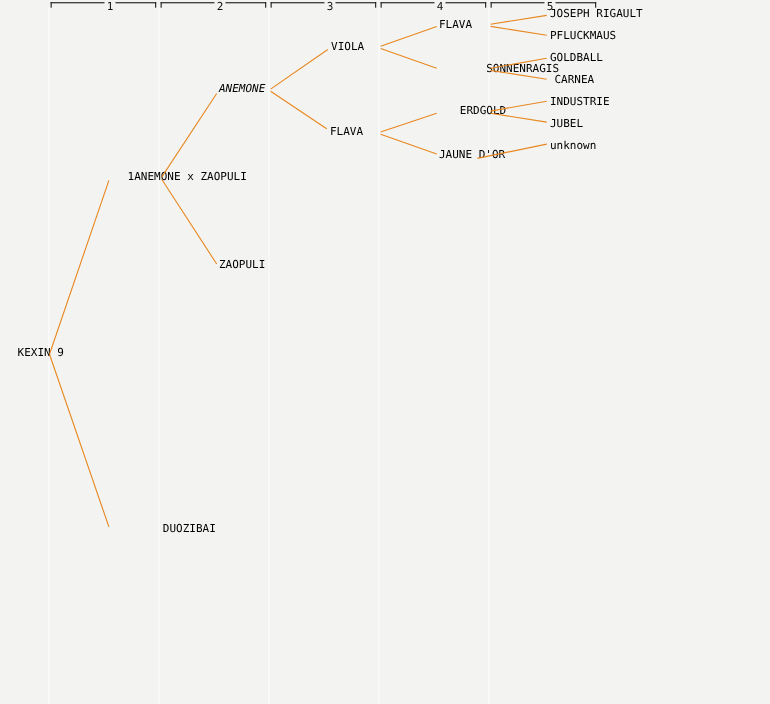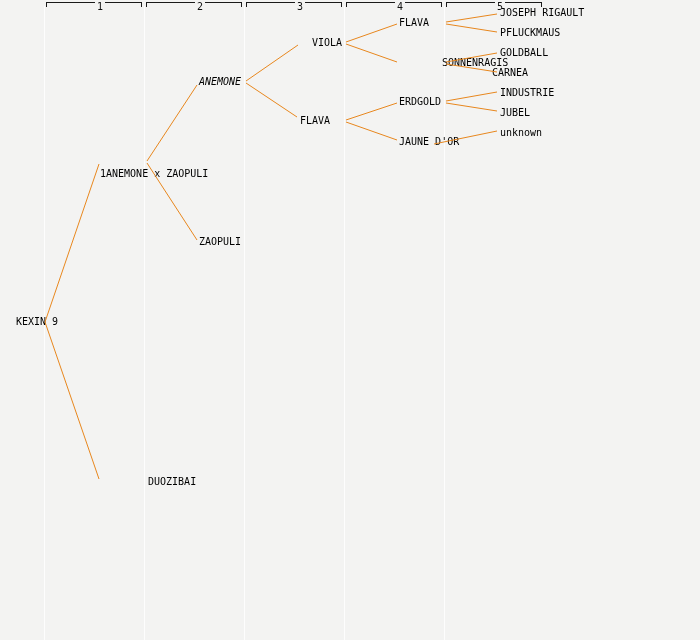--- a/index.html
+++ b/index.html
@@ -44,34 +44,34 @@
       <span class="gen-num" style="left: 200px;">2</span>
       <div class="gen-box" style="left: 246px; width: 96px; border-color: rgb(26, 26, 26);"></div>
       <span class="gen-num" style="left: 300px;">3</span>
       <div class="gen-box" style="left: 346px; width: 96px; border-color: rgb(26, 26, 26);"></div>
       <span class="gen-num" style="left: 400px;">4</span>
       <div class="gen-box" style="left: 446px; width: 96px; border-color: rgb(26, 26, 26);"></div>
       <span class="gen-num" style="left: 500px;">5</span>
     </div>
   <div id="nodes-layer">
       <div class="node" style="left: 16px; top: 316px; color: rgb(0, 0, 0);">KEXIN 9</div>
-      <div class="node" style="left: 100px; top: 156px; color: rgb(0, 0, 0); margin-top: 12px;">1ANEMONE x ZAOPULI</div>
+      <div class="node" style="left: 116px; top: 156px; color: rgb(0, 0, 0);">1ANEMONE x ZAOPULI</div>
       <div class="node" style="left: 100px; top: 476px; color: rgb(0, 0, 0); padding-left: 48px;">DUOZIBAI</div>
       <div class="node" style="left: 199px; top: 76px; color: rgb(0, 0, 0); font-style: italic;">ANEMONE</div>
       <div class="node" style="left: 199px; top: 236px; color: rgb(0, 0, 0);">ZAOPULI</div>
-      <div class="node" style="left: 312px; top: 37px; color: rgb(0, 0, 0);">VIOLA</div>
+      <div class="node" style="left: 301px; top: 37px; color: rgb(0, 0, 0);">VIOLA</div>
       <div class="node" style="left: 300px; top: 115px; color: rgb(0, 0, 0); text-align: center;">FLAVA</div>
       <div class="node" style="left: 399px; top: 17px; color: rgb(0, 0, 0);">FLAVA</div>
       <div class="node" style="left: 399px; top: 57px; color: rgb(0, 0, 0); margin-left: 43px;">SONNENRAGIS</div>
-      <div class="node" style="left: 399px; top: 96px; color: rgb(0, 0, 0);">ERDGOLD</div>
+      <div class="node" style="left: 418px; top: 96px; color: rgb(0, 0, 0);">ERDGOLD</div>
       <div class="node" style="left: 399px; top: 136px; color: rgb(0, 0, 0);">JAUNE D'OR</div>
       <div class="node" style="left: 500px; top: 7px; color: rgb(0, 0, 0);">JOSEPH RIGAULT</div>
       <div class="node" style="left: 500px; top: 27px; color: rgb(0, 0, 0);">PFLUCKMAUS</div>
       <div class="node" style="left: 500px; top: 47px; color: rgb(0, 0, 0);">GOLDBALL</div>
-      <div class="node" style="left: 492px; top: 67px; color: rgb(0, 0, 0);">CARNEA</div>
+      <div class="node" style="left: 504px; top: 67px; color: rgb(0, 0, 0);">CARNEA</div>
       <div class="node" style="left: 500px; top: 87px; color: rgb(0, 0, 0);">INDUSTRIE</div>
       <div class="node" style="left: 500px; top: 107px; color: rgb(0, 0, 0);">JUBEL</div>
       <div class="node" style="left: 500px; top: 127px; color: rgb(0, 0, 0); text-align: center;">unknown</div>
     </div>
   <svg id="edges" width="700" height="640" viewBox="0 0 700 640">
       <line x1="45" y1="322" x2="99" y2="164" stroke="#e8871e" stroke-width="1"></line>
       <line x1="45" y1="322" x2="99" y2="479" stroke="#e8871e" stroke-width="1"></line>
       <line x1="147" y1="161" x2="197" y2="85" stroke="#e8871e" stroke-width="1"></line>
       <line x1="147" y1="163" x2="197" y2="240" stroke="#e8871e" stroke-width="1"></line>
       <line x1="246" y1="81" x2="298" y2="45" stroke="#e8871e" stroke-width="1"></line>

